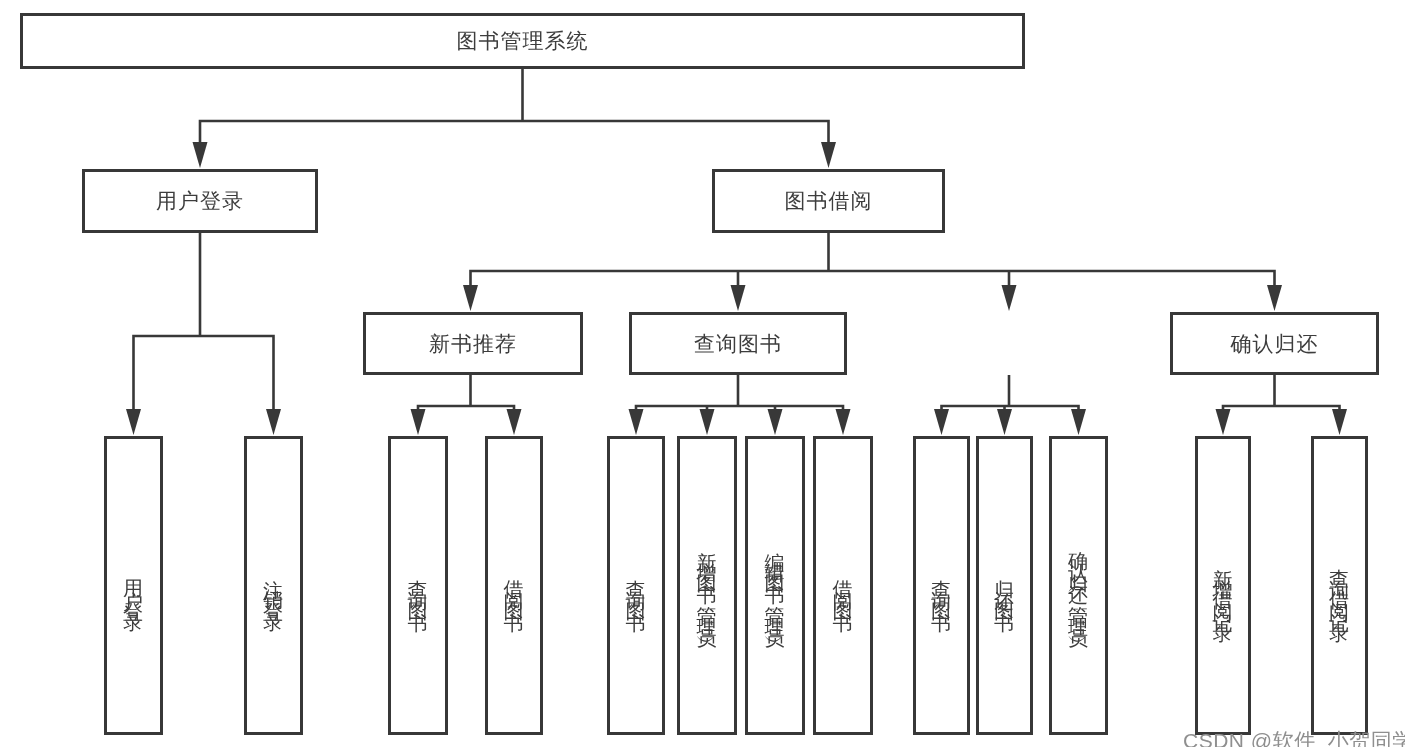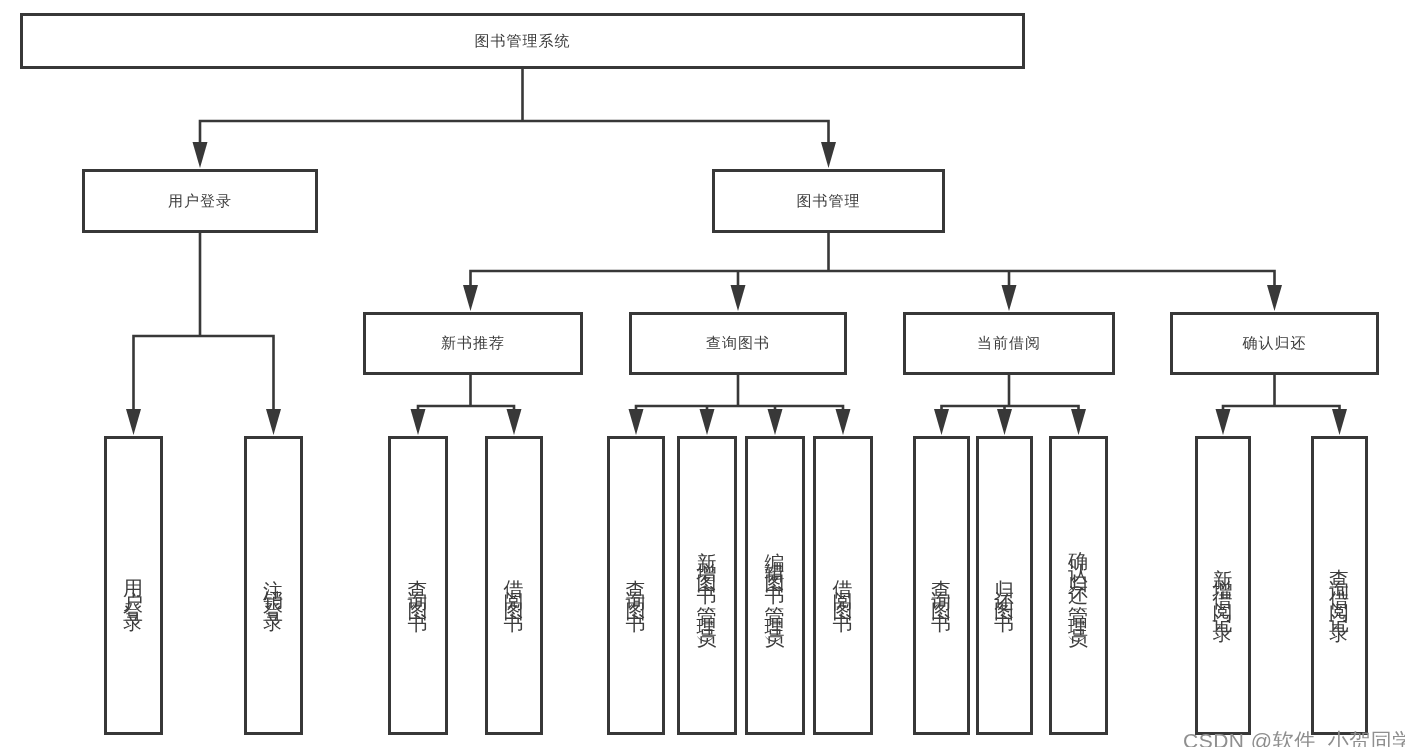--- a/index.html
+++ b/index.html
@@ -21,21 +21,21 @@
     box-sizing: border-box;
     background: #ffffff;
     border: 3px solid #383838;
     color: #3d3d3d;
     display: flex;
     align-items: center;
     justify-content: center;
     z-index: 2;
   }
   .hbox {
-    font-size: 15px;
+    font-size: 21px;
     letter-spacing: 1px;
     white-space: nowrap;
   }
   .leaf {
     writing-mode: vertical-rl;
     text-orientation: mixed;
     font-size: 20px;
     line-height: 1;
     letter-spacing: 11px;
   }
@@ -87,25 +87,24 @@
       <polygon points="997,409 1012,409 1004.5,435"></polygon>
       <polygon points="1071,409 1086,409 1078.5,435"></polygon>
       <polygon points="1215.5,409 1230.5,409 1223,435"></polygon>
       <polygon points="1332,409 1347,409 1339.5,435"></polygon>
     </g>
   </svg>
 
   <div class="box hbox" style="left:20px;top:13px;width:1005px;height:56px">图书管理系统</div>
 
   <div class="box hbox" style="left:82px;top:169px;width:236px;height:64px">用户登录</div>
-  <div class="box hbox" style="left:712px;top:169px;width:233px;height:64px">图书管理</div>
+  <div class="box hbox" style="left:712px;top:169px;width:233px;height:64px">图书借阅</div>
 
   <div class="box hbox" style="left:363px;top:312px;width:220px;height:63px">新书推荐</div>
   <div class="box hbox" style="left:629px;top:312px;width:218px;height:63px">查询图书</div>
-  <div class="box hbox" style="left:903px;top:312px;width:212px;height:63px">当前借阅</div>
   <div class="box hbox" style="left:1170px;top:312px;width:209px;height:63px">确认归还</div>
 
   <div class="box leaf" style="left:104px;top:436px;width:59px;height:299px">用户登录</div>
   <div class="box leaf" style="left:244px;top:436px;width:59px;height:299px">注销登录</div>
 
   <div class="box leaf" style="left:388px;top:436px;width:60px;height:299px">查询图书</div>
   <div class="box leaf" style="left:485px;top:436px;width:58px;height:299px">借阅图书</div>
 
   <div class="box leaf" style="left:607px;top:436px;width:58px;height:299px">查询图书</div>
   <div class="box leaf" style="left:677px;top:436px;width:60px;height:299px">新增图书（管理员）</div>

